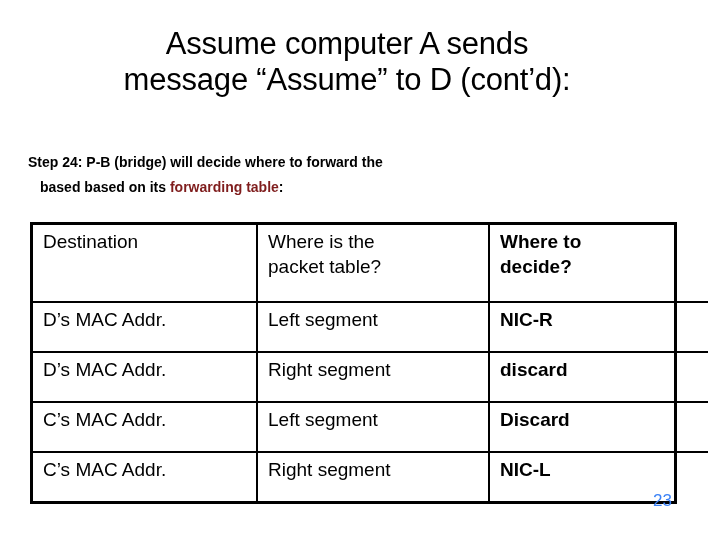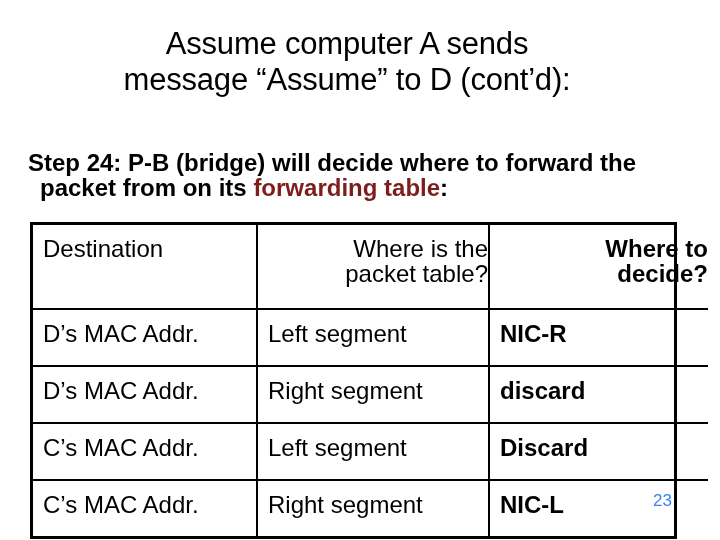--- a/index.html
+++ b/index.html
@@ -32,21 +32,21 @@
     display: block;
     white-space: nowrap;
   }
 
   
   .step-block {
     position: absolute;
     left: 28px;
     top: 150px;
     width: 664px;
-    font-size: 24px;
+    font-size: 14px;
     font-weight: bold;
     line-height: 25px;
     color: #000;
   }
   .step-block .line-2 {
     display: block;
     padding-left: 12px;
   }
   .step-block .highlight {
     color: #7f1d1d;
@@ -64,42 +64,42 @@
   }
   table.fwd-table {
     border-collapse: collapse;
     width: 100%;
     table-layout: fixed;
   }
   table.fwd-table td {
     border: 0;
     border-right: 2px solid #000;
     border-bottom: 2px solid #000;
-    padding: 11px 0 6px 10px;
-    font-size: 24px;
+    padding: 4px 0 6px 10px;
+    font-size: 19px;
     line-height: 25px;
     vertical-align: top;
     color: #000;
     font-weight: normal;
     overflow: hidden;
   }
   table.fwd-table tr:last-child td {
     border-bottom: 0;
   }
   table.fwd-table td:last-child {
     border-right: 0;
   }
   table.fwd-table td.c1 { width: 213px; }
   table.fwd-table td.c2 { width: 220px; }
   table.fwd-table td.c3 { width: 208px; font-weight: bold; }
 
   .row-header td { height: 66px; }
   .row-data td { height: 38px; }
 
-  .cell-l2 { display: block; text-align: right; }
+  .cell-l2 { display: block; }
 
   
   .page-number {
     position: absolute;
     left: 653px;
     top: 492px;
     font-size: 17px;
     line-height: 18px;
     color: #3b82f6;
     letter-spacing: 0px;
@@ -108,21 +108,21 @@
 </head>
 <body>
 
 <div class="slide-title">
   <span class="title-line">Assume computer A sends</span>
   <span class="title-line">message “Assume” to D (cont’d):</span>
 </div>
 
 <div class="step-block">
   <span>Step 24: P-B (bridge) will decide where to forward the</span>
-  <span class="line-2"><span>packet from on its </span><span class="highlight">forwarding table</span><span>:</span></span>
+  <span class="line-2"><span>based based on its </span><span class="highlight">forwarding table</span><span>:</span></span>
 </div>
 
 <div class="fwd-table-wrap">
   <table class="fwd-table">
     <tbody>
       <tr class="row-header">
         <td class="c1">Destination</td>
         <td class="c2">
           <span class="cell-l2">Where is the</span>
           <span class="cell-l2">packet table?</span>

